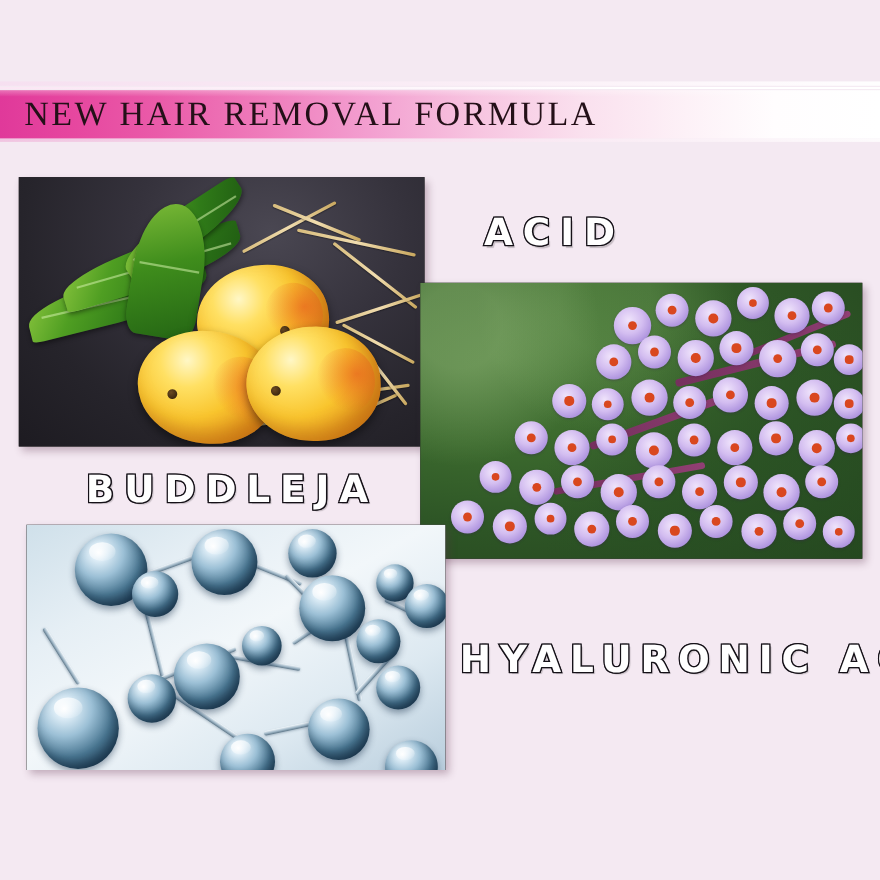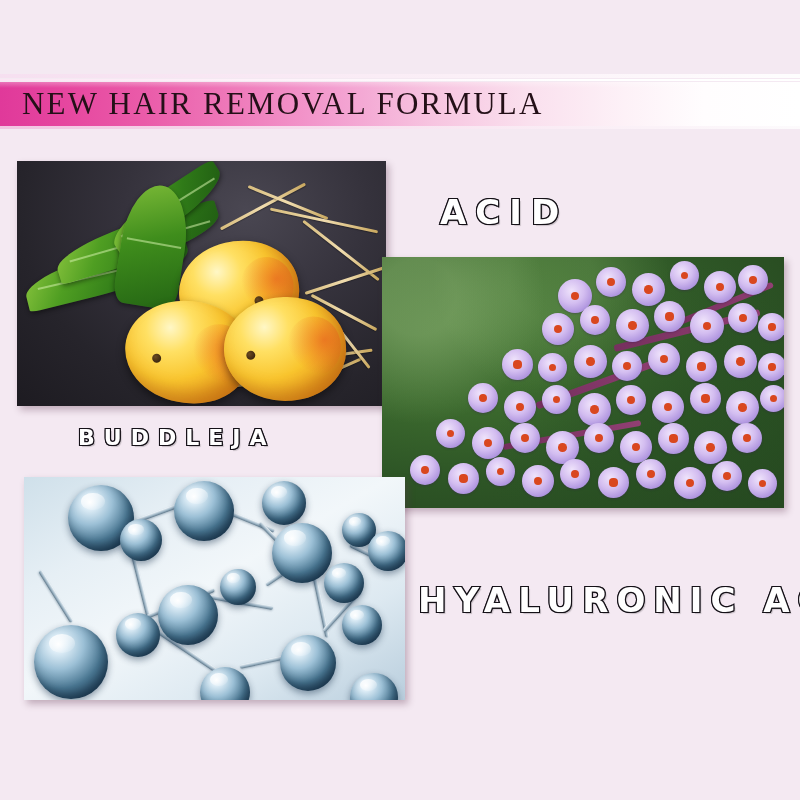--- a/index.html
+++ b/index.html
@@ -177,21 +177,21 @@
     color:#ffffff;
     white-space:nowrap;
     -webkit-text-stroke:2.2px #151118;
     paint-order:stroke fill;
     text-shadow:
       1px 1px 0 #151118, -1px 1px 0 #151118,
       1px -1px 0 #151118, -1px -1px 0 #151118,
       2px 2px 1px rgba(0,0,0,.20);
   }
   #label-mango{left:440px;top:192px;font-size:34px;letter-spacing:9px;}
-  #label-buddleja{left:78px;top:425px;font-size:22px;letter-spacing:9px;}
+  #label-buddleja{left:78px;top:425px;font-size:34px;letter-spacing:9px;}
   #label-hyaluronic{left:418px;top:580px;font-size:34px;letter-spacing:8px;}
 </style>
 </head>
 <body>
 
 <div class="stage">
 
   <div class="banner-wrap">
     <div class="banner-stripe-top"></div>
     <div class="banner-stripe-thin"></div>

